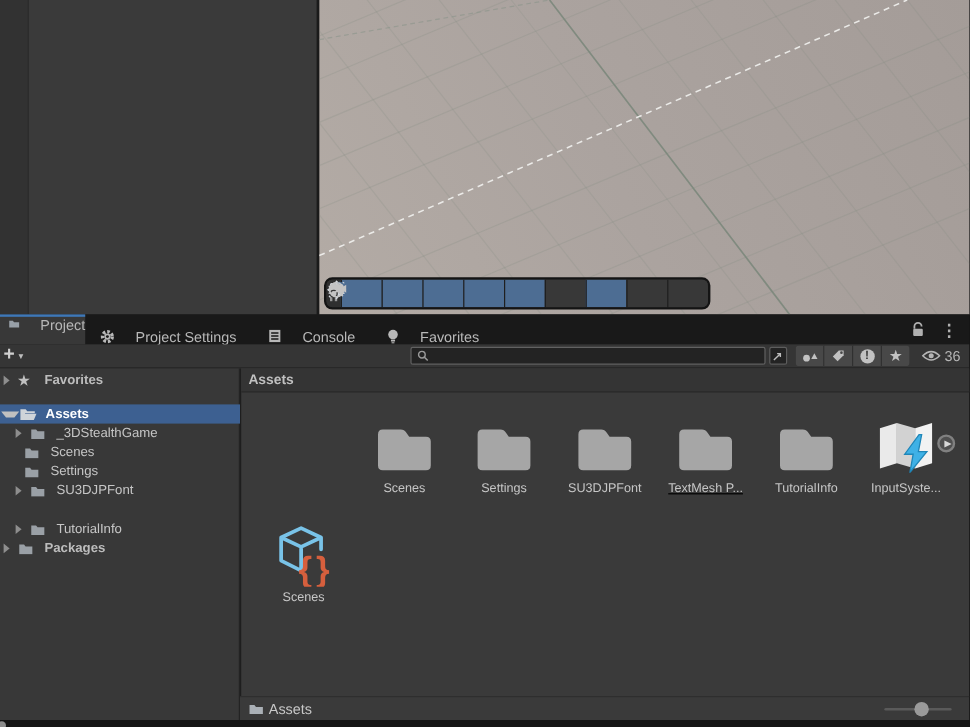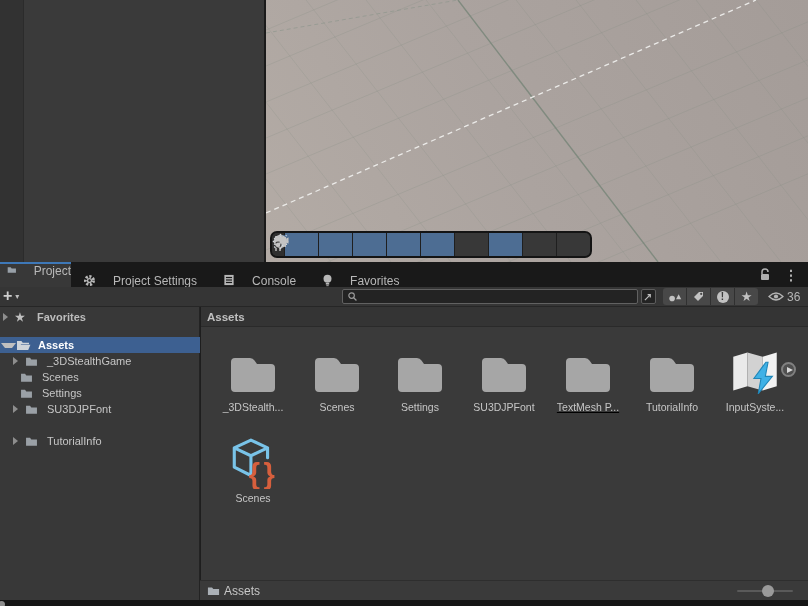--- a/index.html
+++ b/index.html
@@ -354,36 +354,37 @@
     <div class="trow" style="top:126px;">
       <span class="ind"></span>
         <span class="arr right"></span>
       <span class="ticon">
           <svg width="13" height="10" viewBox="0 0 14 11">
             <path d="M1 2 h4.4 l1.4 1.8 H13 v7 H1 z" fill="#9aa0a6"></path>
           </svg>
         </span>
       <span class="tlabel">TutorialInfo</span>
     </div>
+    <div class="trow root" style="top:142px;">
+      <span class="arr right"></span>
+      <span class="ticon">
+          <svg width="13" height="10" viewBox="0 0 14 11">
+            <path d="M1 2 h4.4 l1.4 1.8 H13 v7 H1 z" fill="#9aa0a6"></path>
+          </svg>
+        </span>
+      <span class="tlabel">Packages</span>
+    </div>
   </div>
 
   <div id="grid-pane">
     <div id="grid-header">
       <span>Assets</span>
     </div>
     <div id="grid-content">
 
-      <div class="gitem" style="left:14px;top:16px;">
-        <div class="gicon">
-            <svg width="48" height="40" viewBox="0 0 48 40">
-          <path d="M2 36 V10 q0 -4 4 -4 h15 q3 0 4.5 2.5 l2.5 3.5 h14 q4 0 4 4 v20 q0 4 -4 4 H6 q-4 0 -4 -4 z" fill="#a6a6a6"></path>
-            </svg>
-          </div>
-        <div class="glabel">_3DStealth...</div>
-      </div>
       <div class="gitem" style="left:98px;top:16px;">
         <div class="gicon">
             <svg width="48" height="40" viewBox="0 0 48 40">
           <path d="M2 36 V10 q0 -4 4 -4 h15 q3 0 4.5 2.5 l2.5 3.5 h14 q4 0 4 4 v20 q0 4 -4 4 H6 q-4 0 -4 -4 z" fill="#a6a6a6"></path>
             </svg>
           </div>
         <div class="glabel">Scenes</div>
       </div>
       <div class="gitem" style="left:181px;top:16px;">
         <div class="gicon">

